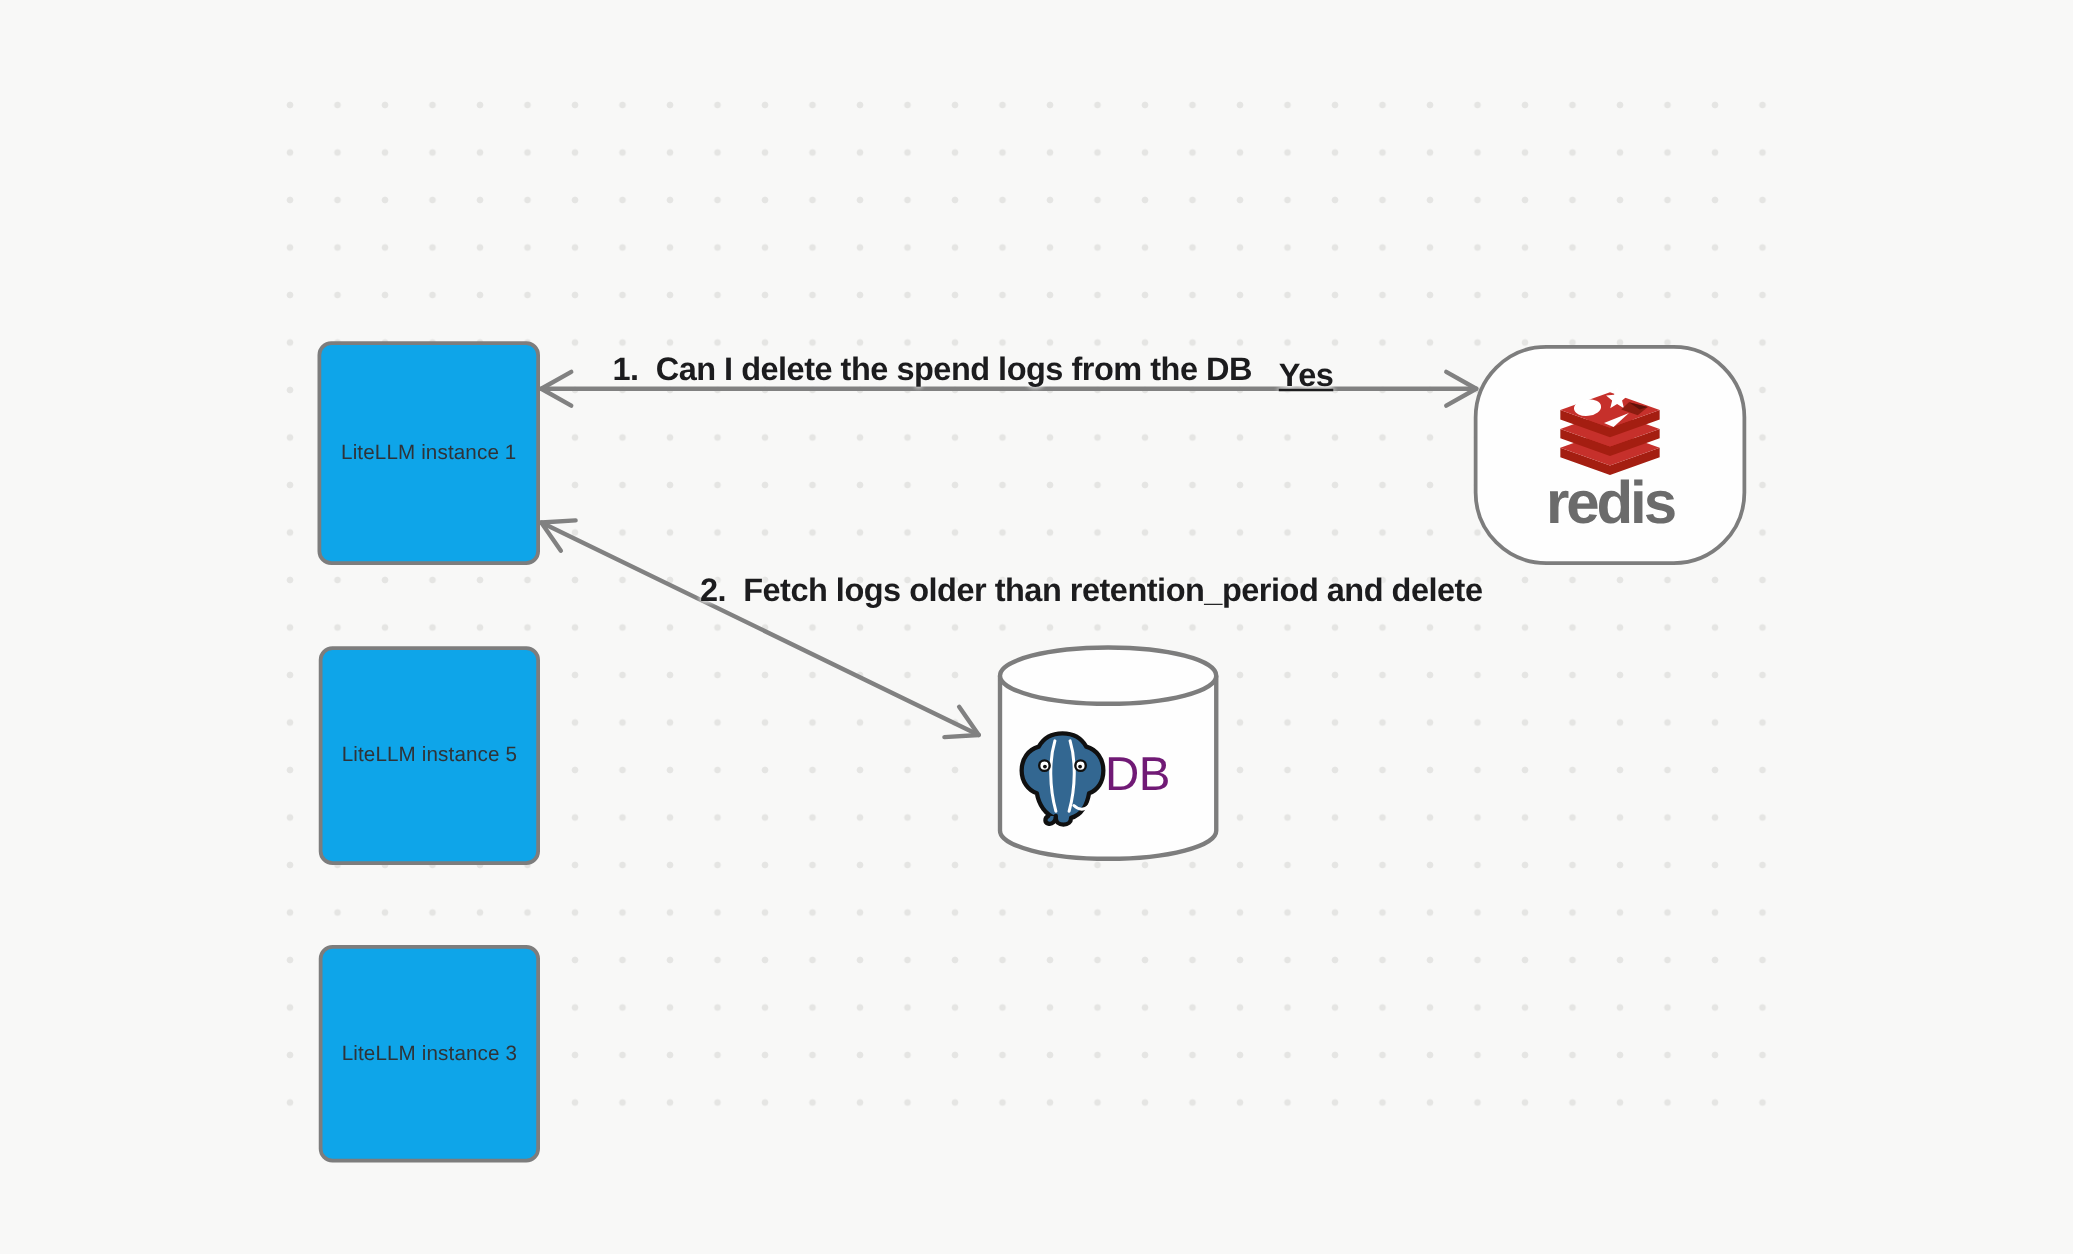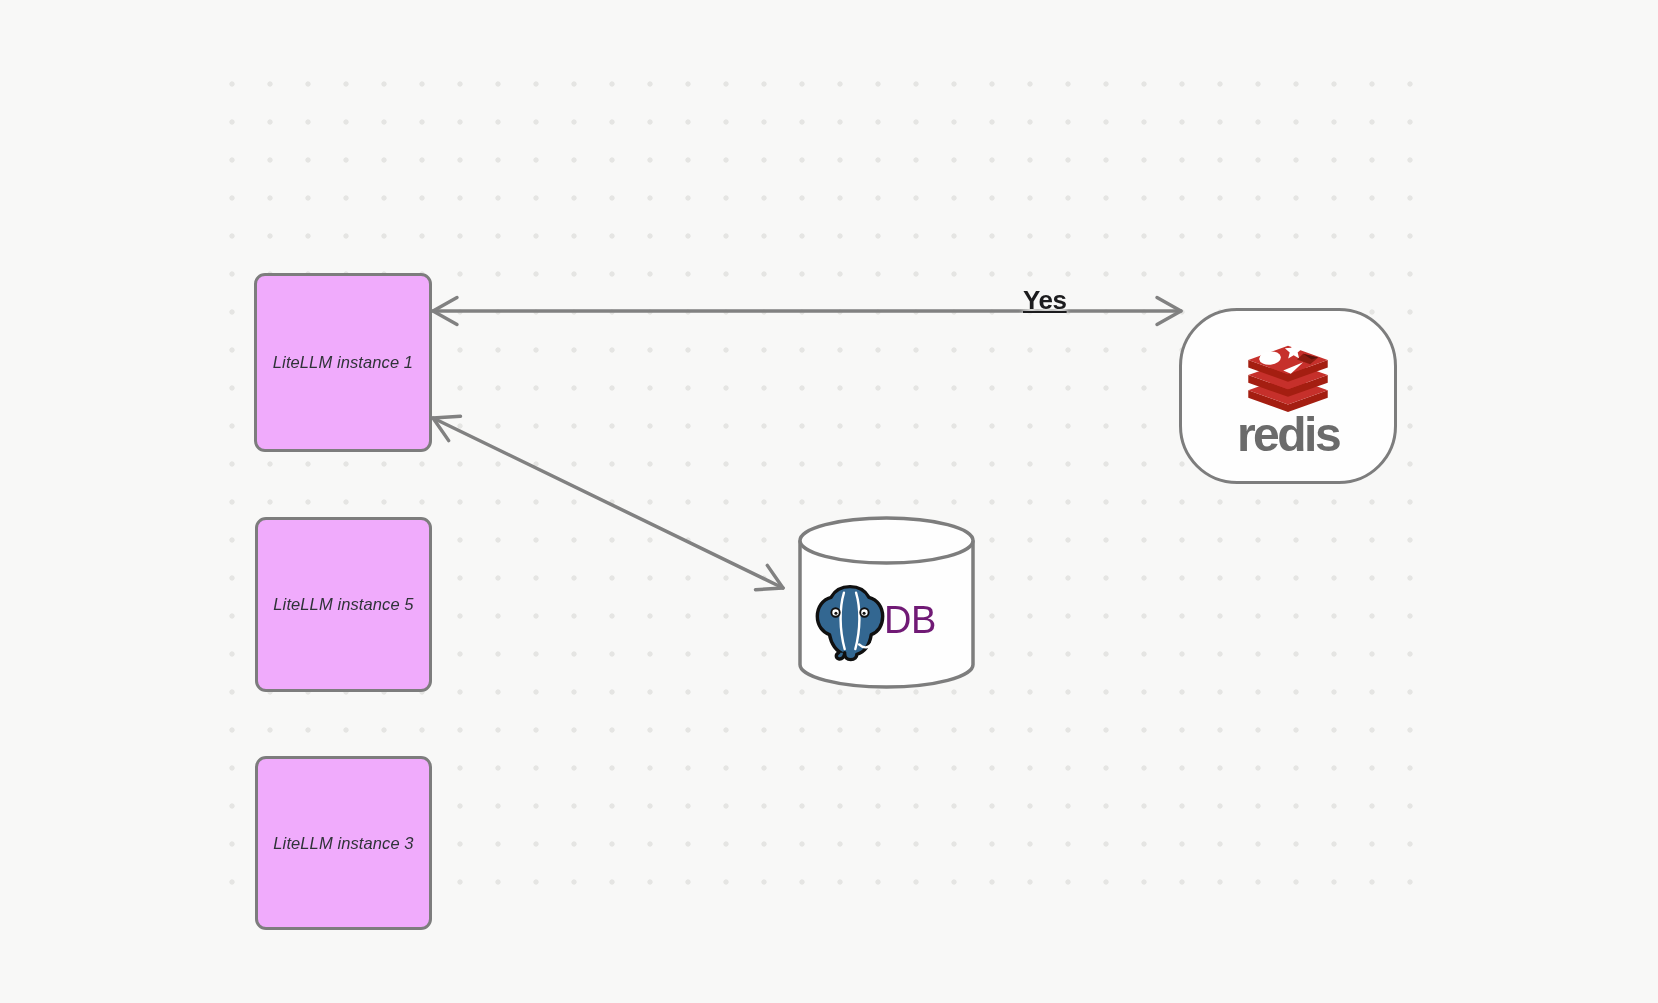--- a/index.html
+++ b/index.html
@@ -18,39 +18,37 @@
     background-image:radial-gradient(circle at 19px 19px,#e5e5e3 2.3px,rgba(0,0,0,0) 3px);
     background-size:38px 38px;
   }
   .arrows{position:absolute;left:0;top:0;width:1658px;height:1003px;}
   .arrows line,.arrows polyline{
     stroke:#818181;stroke-width:3.5;fill:none;
     stroke-linecap:round;stroke-linejoin:round;
   }
   .box{
     position:absolute;
-    background:#f0abfc;
+    background:#0ea5e9;
     border:3.5px solid #7d7d7d;
     border-radius:11px;
     display:flex;align-items:center;justify-content:center;
     box-sizing:border-box;
-    font-style:italic;
   }
   .box span{
     font-size:16.5px;color:#2f3338;letter-spacing:.1px;
   }
   .redis-node{
     position:absolute;left:1179px;top:276px;width:218px;height:176px;
     background:#fefefe;
     border:3.5px solid #7d7d7d;
     border-radius:58px;
     box-sizing:border-box;
     display:flex;flex-direction:column;align-items:center;justify-content:center;
     padding-top:6px;
-    margin-top:32px;
   }
   .redis-word{
     font-size:48px;font-weight:bold;color:#6b6b6b;
     letter-spacing:-2.5px;line-height:.9;margin-top:1px;
   }
   .lbl{
     position:absolute;
     font-size:26px;font-weight:bold;color:#1c1c1e;
     letter-spacing:-.4px;line-height:26px;white-space:pre;
     text-shadow:0 0 4px #f8f8f7,0 0 4px #f8f8f7;
@@ -137,15 +135,17 @@
         <path d="M62 82 C68 88 76 87 80 79"></path>
       </g>
       <circle cx="31" cy="40" r="5.5" fill="#ffffff" stroke="#101010" stroke-width="2.5"></circle>
       <circle cx="69" cy="40" r="5.5" fill="#ffffff" stroke="#101010" stroke-width="2.5"></circle>
       <circle cx="31.5" cy="41" r="2" fill="#101010"></circle>
       <circle cx="68.5" cy="41" r="2" fill="#101010"></circle>
     </svg>
     <span class="db-label">DB</span>
   </div>
 
+  <div class="lbl" style="left:490px;top:282px;">1.  Can I delete the spend logs from the DB</div>
   <div class="lbl" style="left:1023px;top:287px;text-decoration:underline;">Yes</div>
+  <div class="lbl" style="left:560px;top:459px;">2.  Fetch logs older than retention_period and delete</div>
 
 </div>
 
 </body></html>

